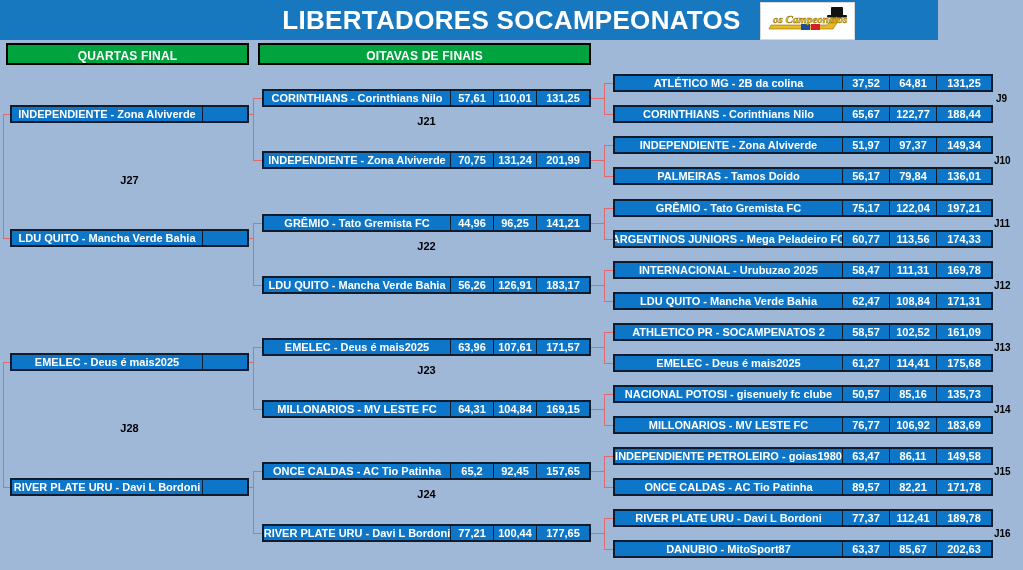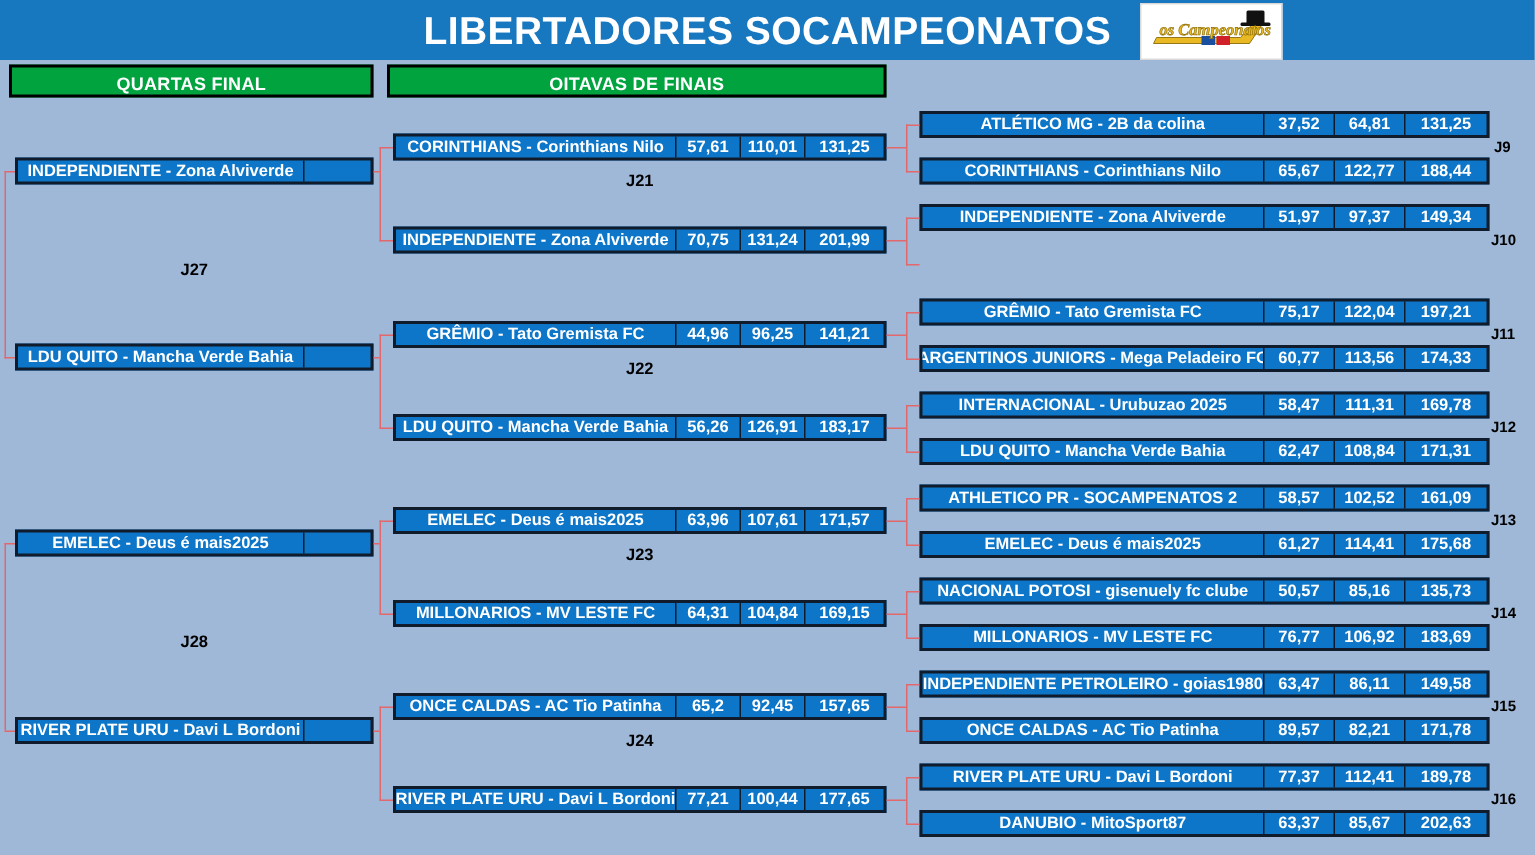--- a/index.html
+++ b/index.html
@@ -7,21 +7,21 @@
     width:1023px;height:570px;
     background:#9fb8d8;
     font-family:"Liberation Sans", sans-serif;
     overflow:hidden;
     position:relative;
   }
   #root{position:absolute;left:0;top:0;width:1023px;height:570px;}
 
   
   .titlebar{
-    position:absolute;left:0;top:0;width:1023px;height:40px;
+    position:absolute;left:0;top:0;width:938px;height:40px;
     background:#1878bf;
   }
   .titlebar .title{
     position:absolute;left:0;top:0;width:1023px;height:40px;
     line-height:40px;text-align:center;
     color:#ffffff;font-size:26px;font-weight:bold;
     letter-spacing:0.3px;
     font-family:"Liberation Sans", sans-serif;
   }
   .logo{
@@ -137,20 +137,26 @@
     <span class="sc">65,67</span>
     <span class="sc">122,77</span>
     <span class="sc wide">188,44</span>
   </div>
   <div class="row f1" style="top:136px">
     <span class="team">INDEPENDIENTE - Zona Alviverde</span>
     <span class="sc">51,97</span>
     <span class="sc">97,37</span>
     <span class="sc wide">149,34</span>
   </div>
+  <div class="row f1" style="top:167px">
+    <span class="team">PALMEIRAS - Tamos Doido</span>
+    <span class="sc">56,17</span>
+    <span class="sc">79,84</span>
+    <span class="sc wide">136,01</span>
+  </div>
   <div class="row f1" style="top:199px">
     <span class="team">GRÊMIO - Tato Gremista FC</span>
     <span class="sc">75,17</span>
     <span class="sc">122,04</span>
     <span class="sc wide">197,21</span>
   </div>
   <div class="row f1" style="top:230px">
     <span class="team">ARGENTINOS JUNIORS - Mega Peladeiro FC</span>
     <span class="sc">60,77</span>
     <span class="sc">113,56</span>

